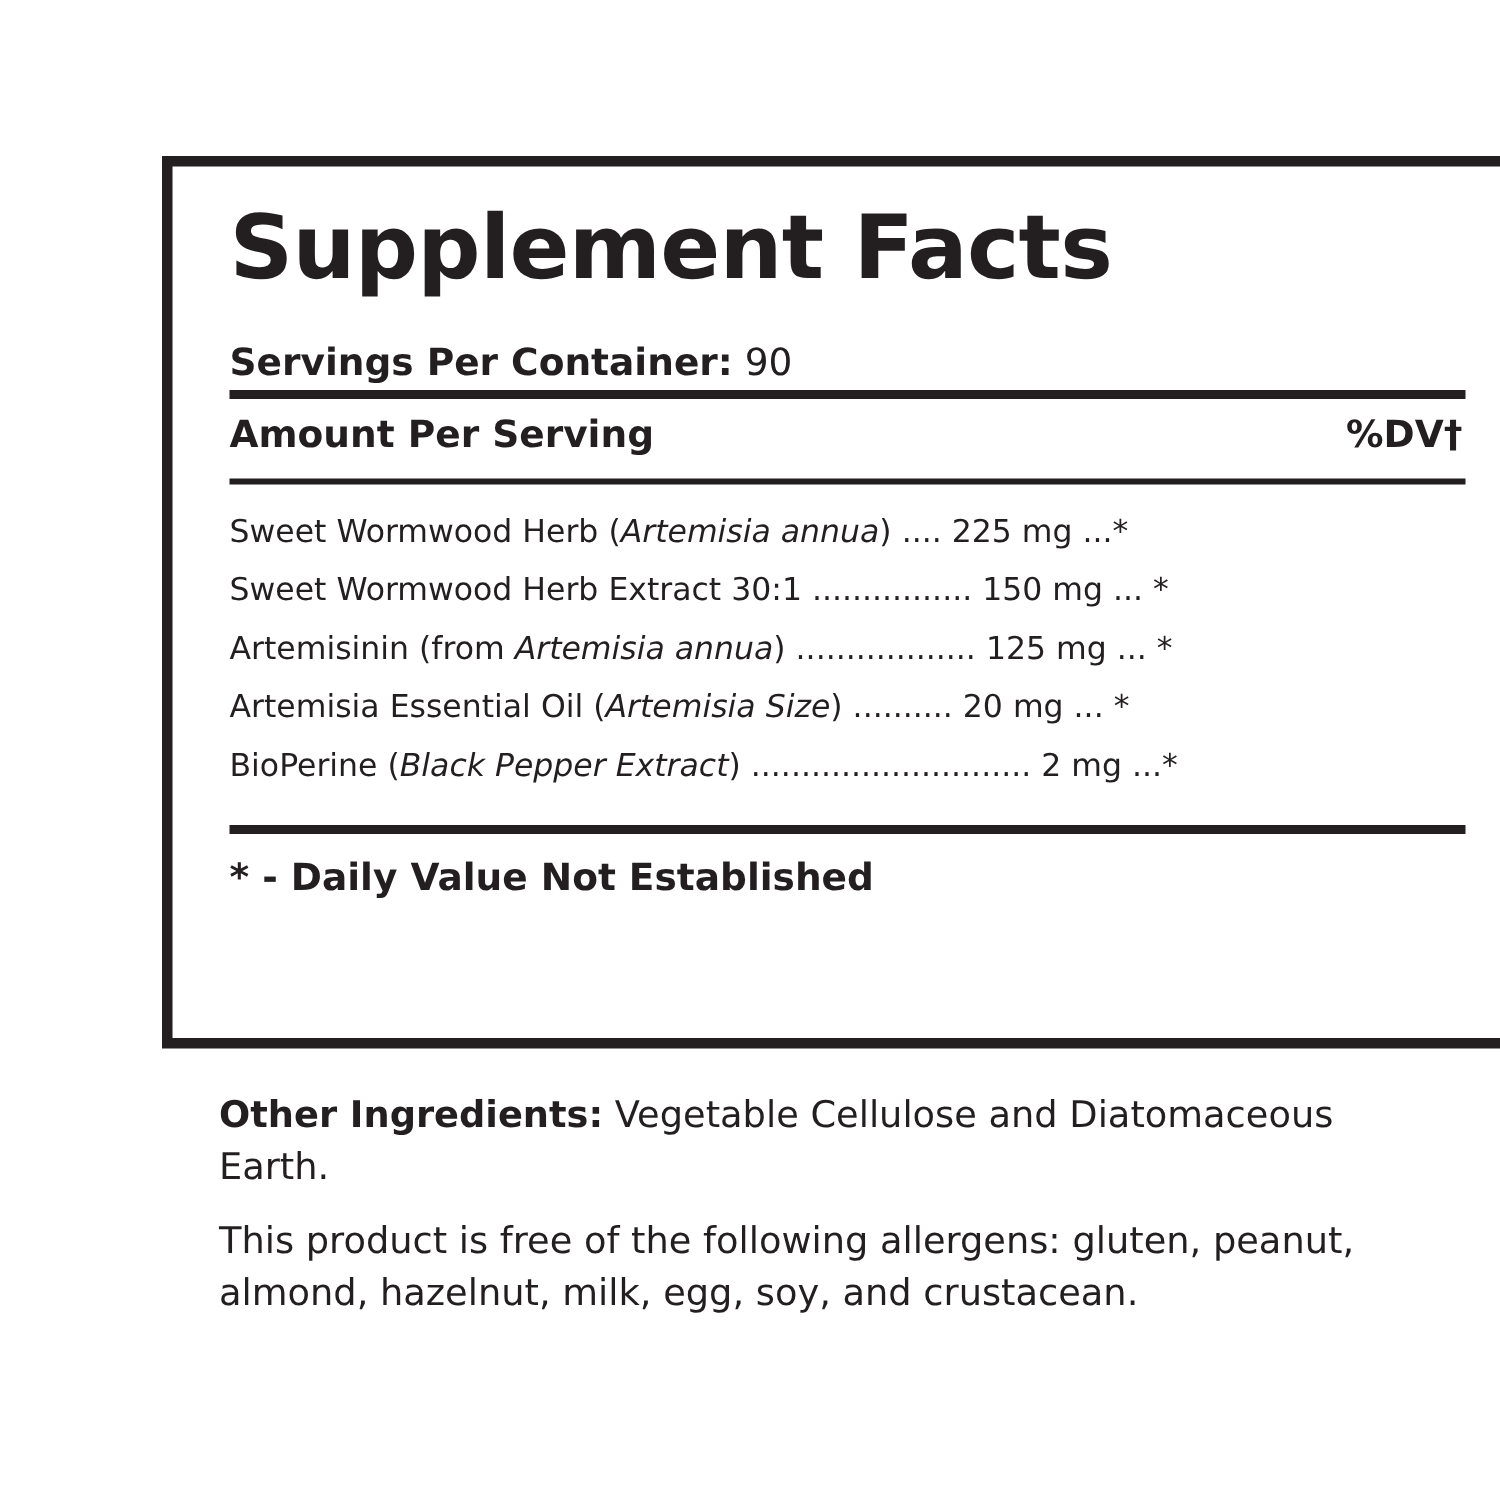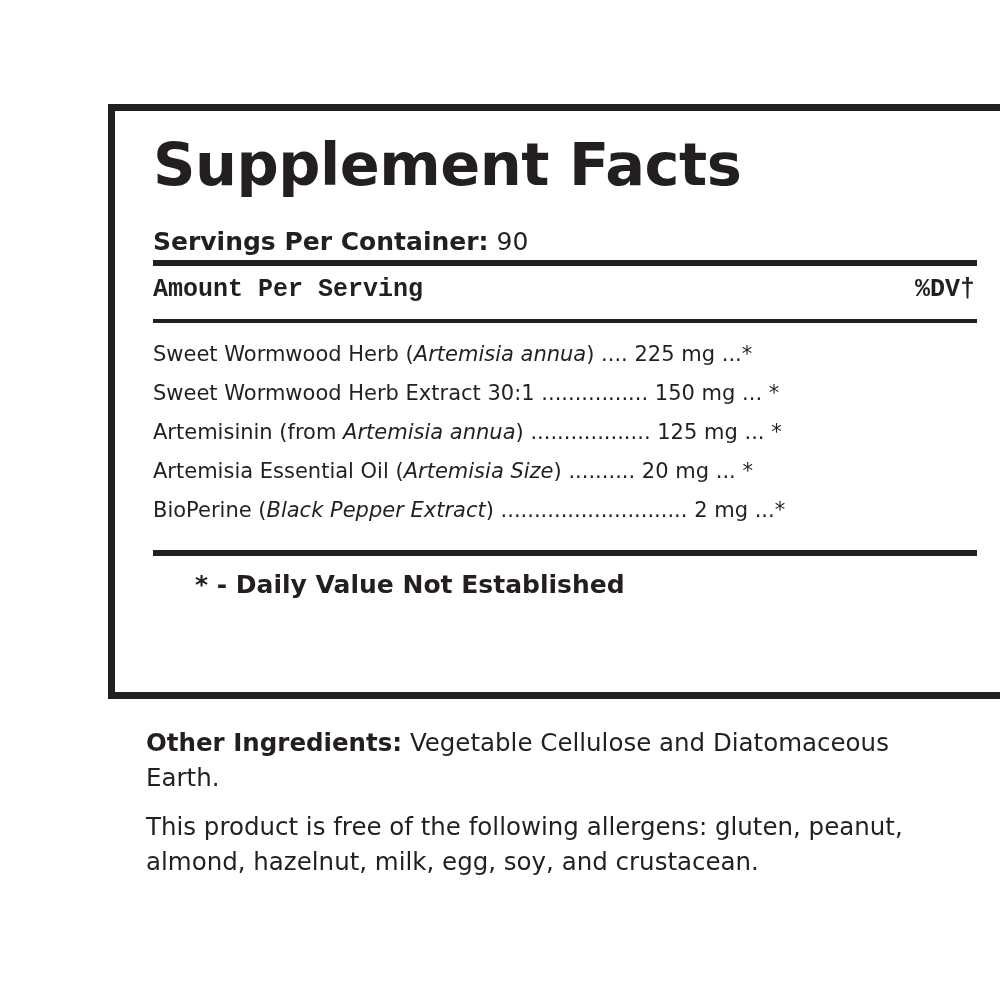--- a/index.html
+++ b/index.html
@@ -64,42 +64,40 @@
     border-top: 6px solid #231f20;
   }
 
   .amount-row {
     display: flex;
     justify-content: space-between;
     align-items: baseline;
     font-size: 25px;
     font-weight: 700;
     padding: 9px 2px 8px 0;
-    font-family: Liberation Mono, monospace;
   }
 
   .ingredients {
     padding-top: 12px;
   }
   .ing-line {
     font-size: 21px;
     line-height: 1.0;
     padding: 9px 0 9px 0;
     white-space: nowrap;
   }
   .ing-line i {
     font-style: italic;
   }
 
   .dv-note {
     font-size: 25px;
     font-weight: 700;
     padding-top: 14px;
     white-space: nowrap;
-    margin-left: 42px;
   }
 
   .below {
     position: absolute;
     left: 146px;
     top: 725px;
     width: 790px;
   }
   .other-ing {
     font-size: 24.5px;

